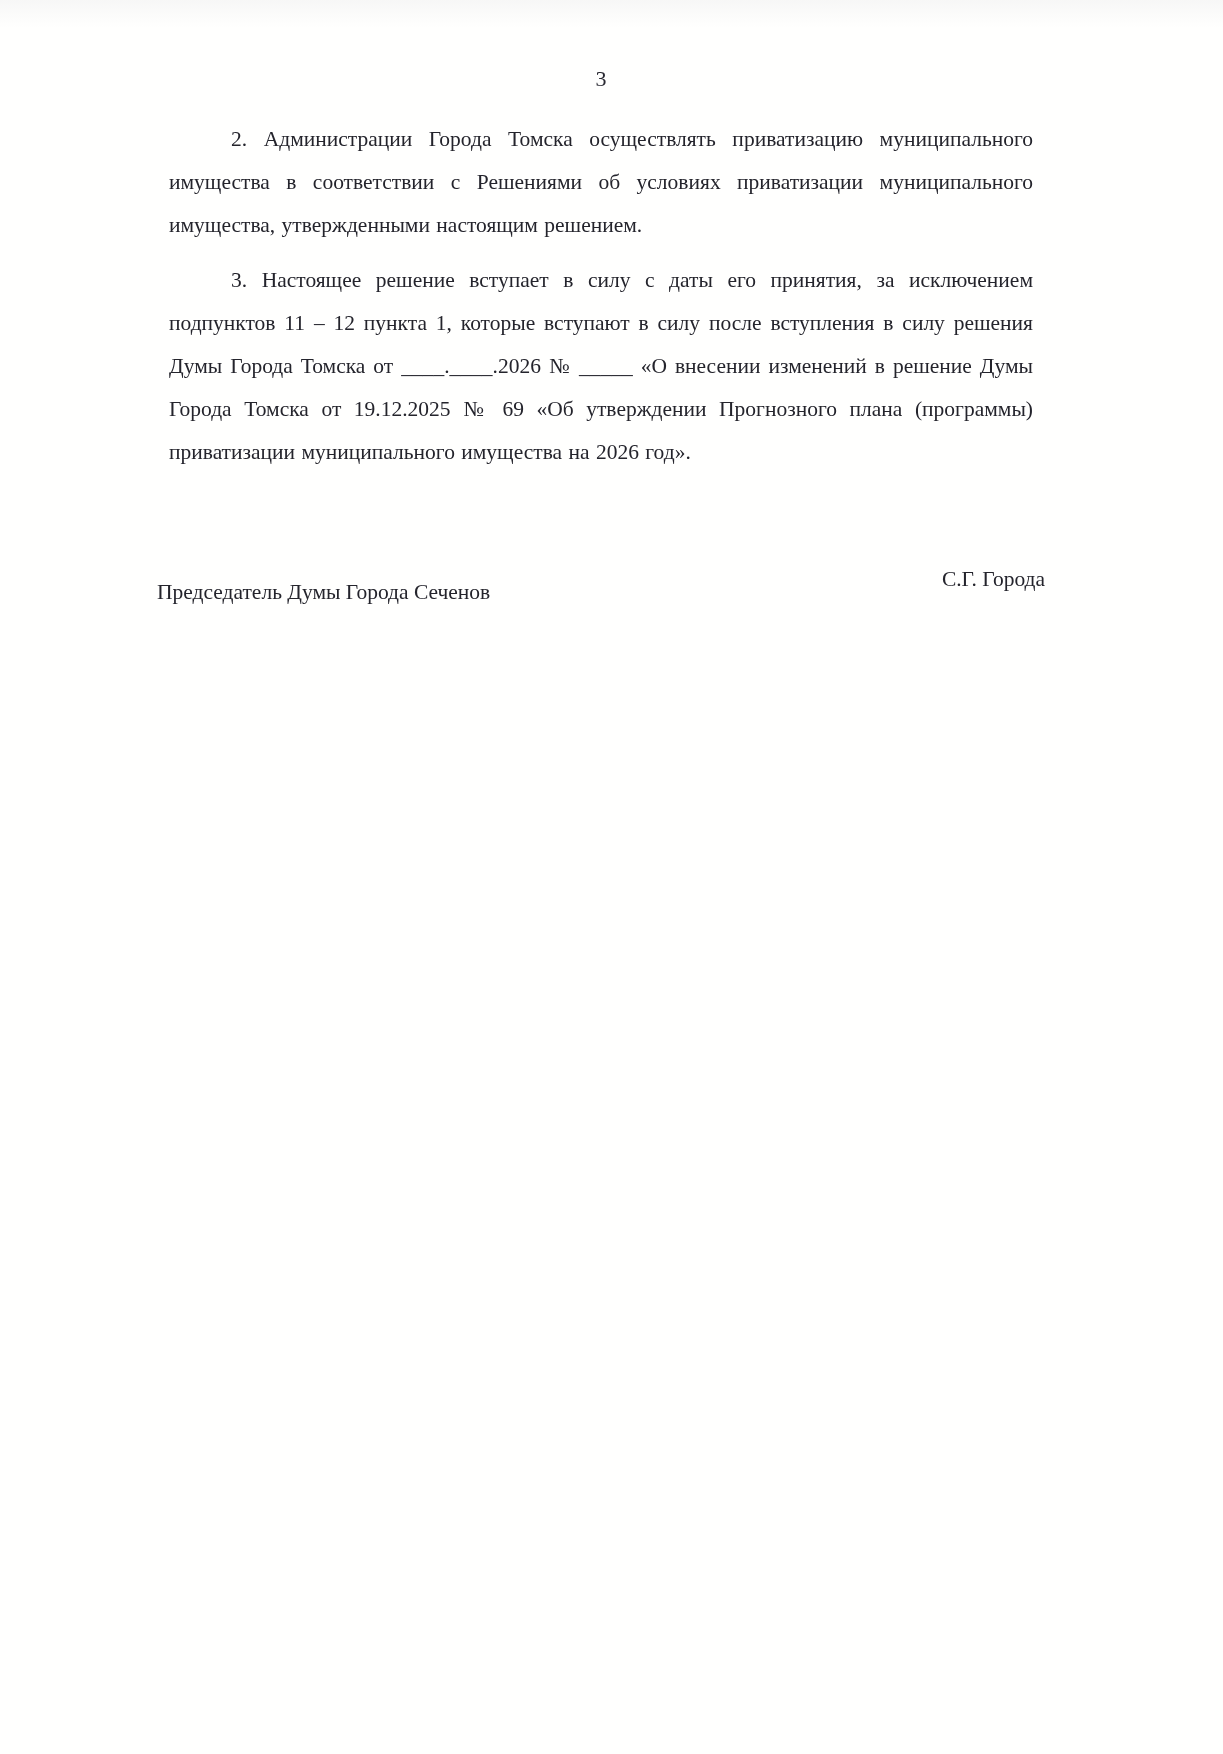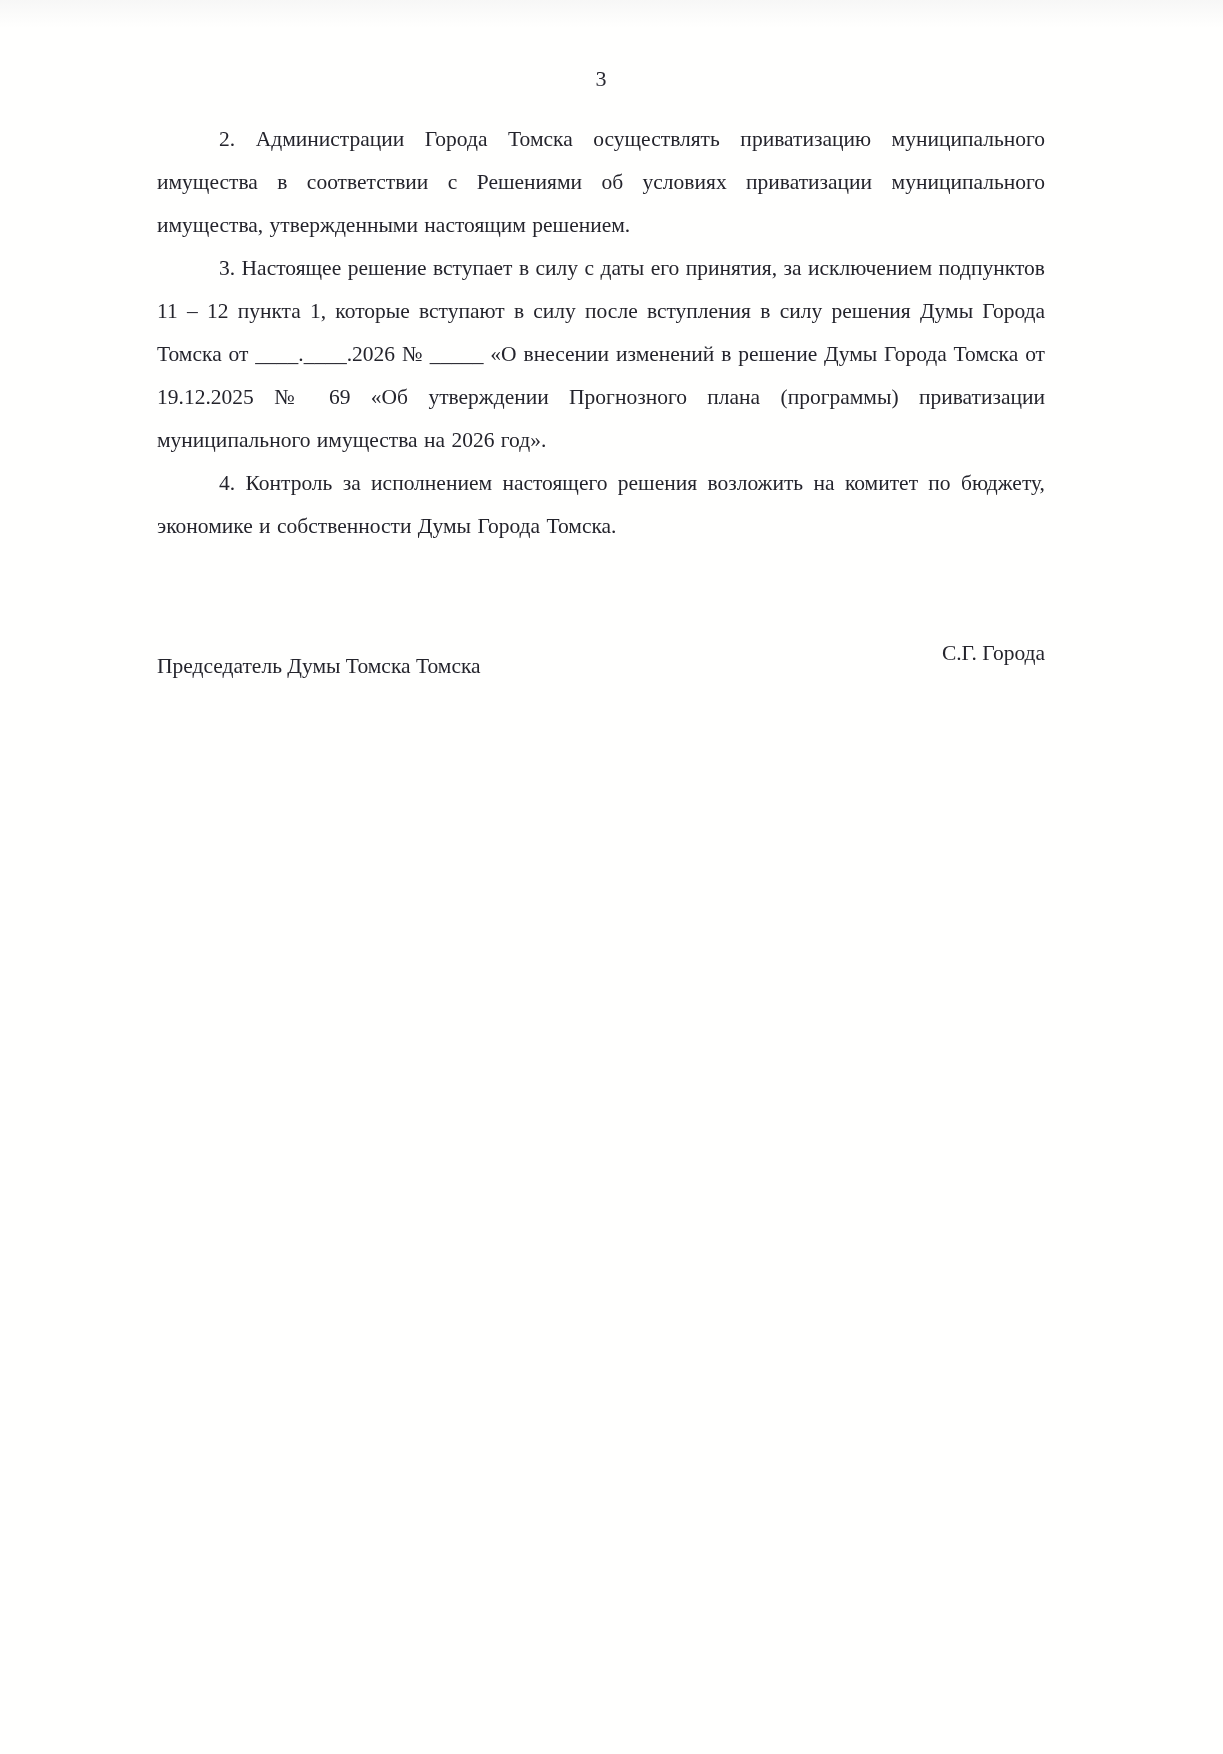--- a/index.html
+++ b/index.html
@@ -31,21 +31,21 @@
   .content {
     padding: 66px 178px 0 157px;
   }
   .page-number {
     text-align: center;
     font-size: 22px;
     margin-bottom: 26px;
     color: #2a2a33;
   }
   .para {
-    margin: 0;
+    margin: 12px;
     font-size: 21.5px;
     line-height: 43px;
     text-align: justify;
     text-indent: 62px;
     word-spacing: 1px;
     color: #24242c;
   }
   .signature-row {
     display: flex;
     justify-content: space-between;
@@ -66,21 +66,20 @@
 
 <div class="page">
   <div class="content">
 
     <div class="page-number">3</div>
 
     <p class="para">2. Администрации Города Томска осуществлять приватизацию муниципального имущества в соответствии с Решениями об условиях приватизации муниципального имущества, утвержденными настоящим решением.</p>
 
     <p class="para">3. Настоящее решение вступает в силу с даты его принятия, за исключением подпунктов 11 – 12 пункта 1, которые вступают в силу после вступления в силу решения Думы Города Томска от ____.____.2026 № _____ «О внесении изменений в решение Думы Города Томска от 19.12.2025 № 69 «Об утверждении Прогнозного плана (программы) приватизации муниципального имущества на 2026 год».</p>
 
-    <p class="para">4. Контроль за исполнением настоящего решения возложить на комитет по бюджету, экономике и собственности Думы Города Томска.</p>
 
     <div class="signature-row">
-      <span class="sig-title">Председатель Думы Томска Томска</span>
+      <span class="sig-title">Председатель Думы Города Сеченов</span>
       <span class="sig-name">С.Г. Города</span>
     </div>
 
   </div>
 </div>
 
 </body></html>

